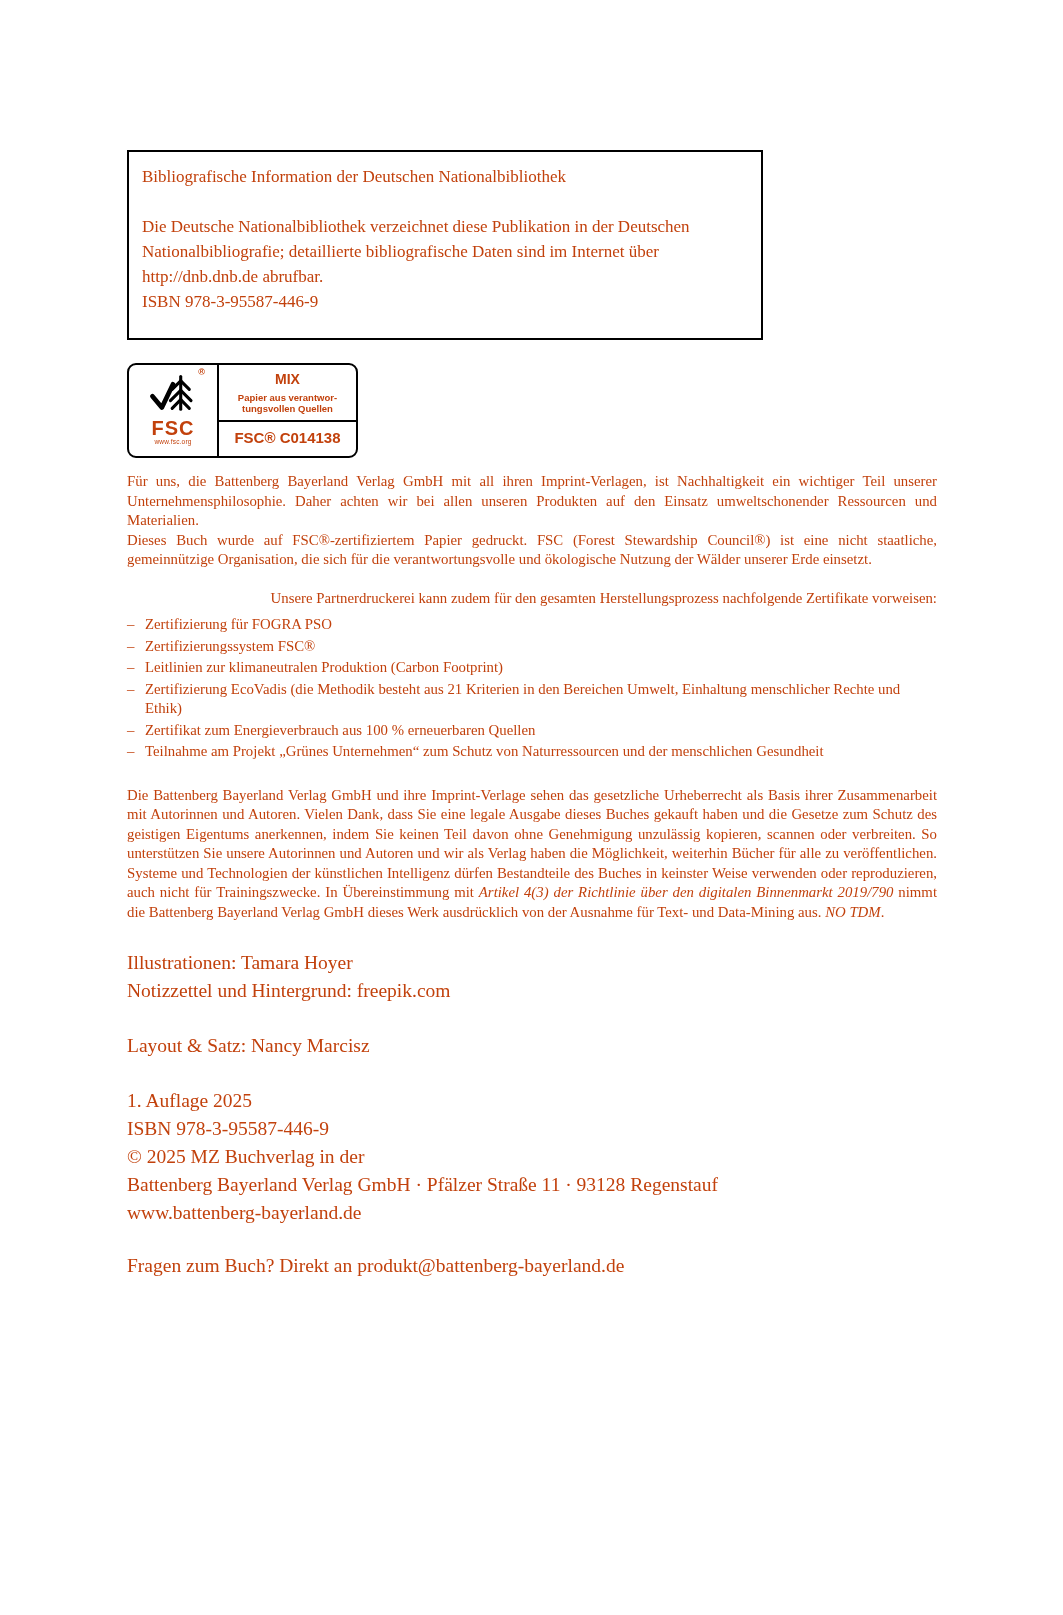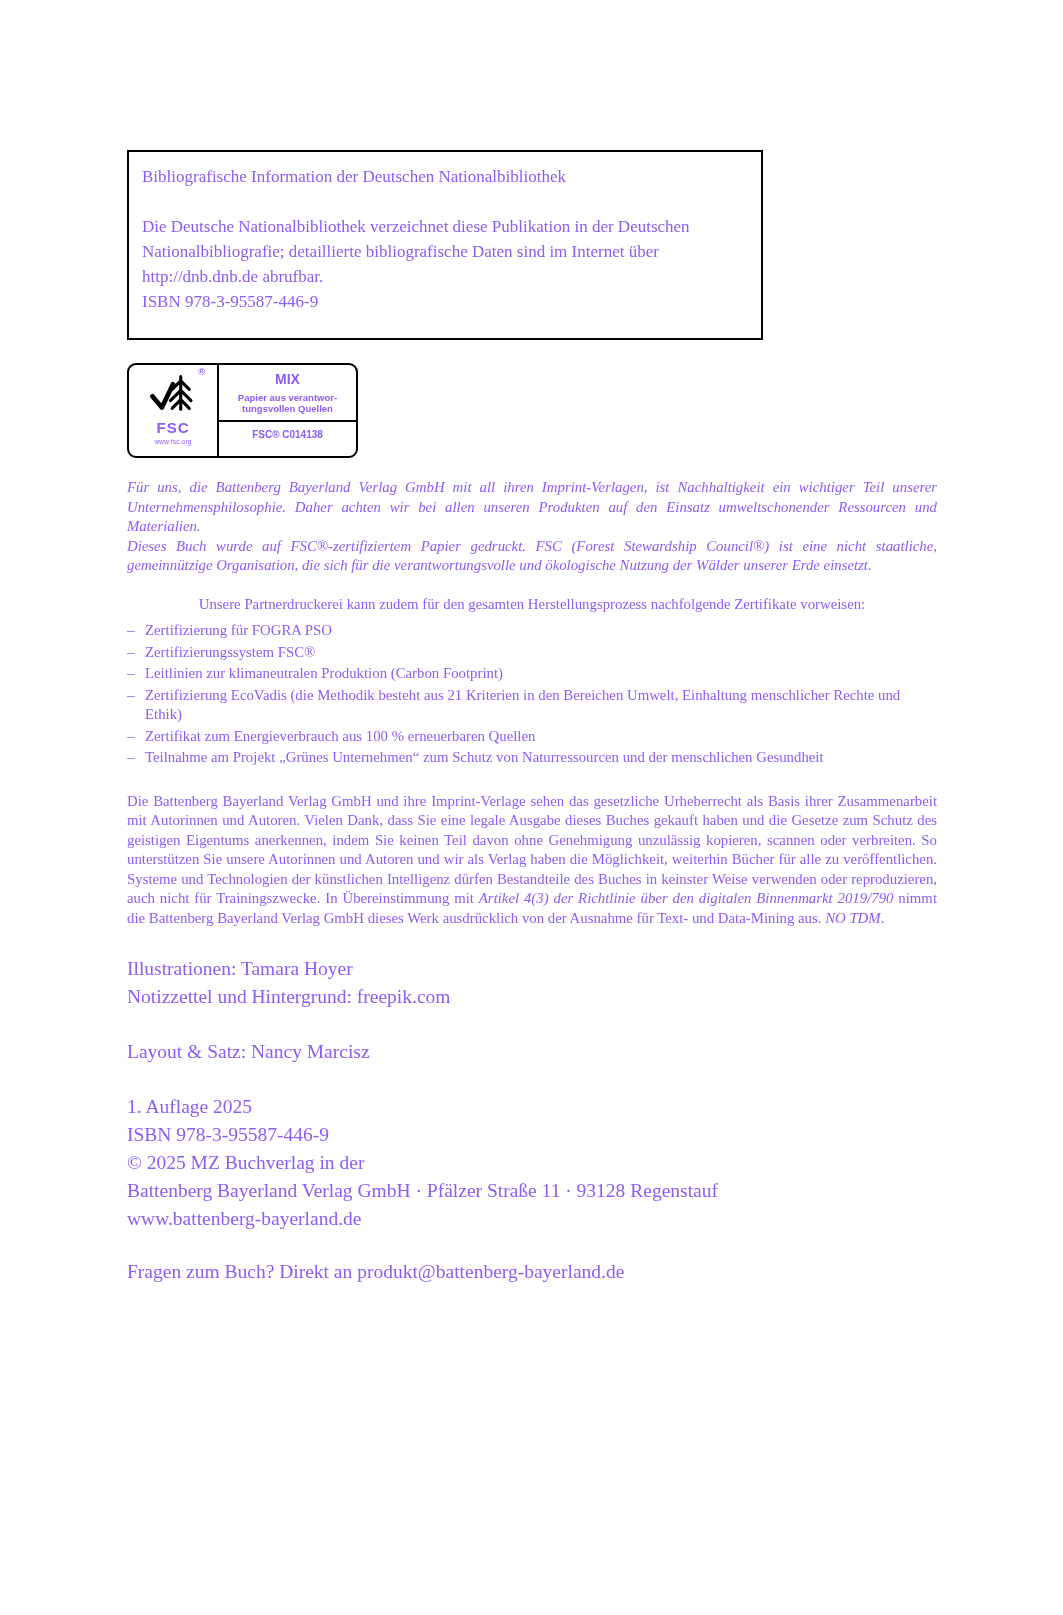--- a/index.html
+++ b/index.html
@@ -3,21 +3,21 @@
 <meta charset="utf-8">
 <style>
   html, body { margin: 0; padding: 0; background: #ffffff; }
   .page {
     width: 1048px;
     height: 1615px;
     background: #ffffff;
     box-sizing: border-box;
     padding: 150px 102px 0 127px;
     font-family: "Liberation Serif", serif;
-    color: #8b5cf6;
+    color: #c2410c;
     position: relative;
   }
 
   
   .bib-box {
     width: 636px;
     box-sizing: border-box;
     border: 2px solid #000;
     padding: 12px 18px 24px 13px;
     font-size: 17px;
@@ -50,47 +50,47 @@
   }
   .fsc-reg {
     position: absolute;
     top: 2px;
     right: 12px;
     font-size: 9px;
     font-weight: bold;
   }
   .fsc-wordmark {
     font-weight: bold;
-    font-size: 15px;
+    font-size: 20px;
     letter-spacing: 1px;
     line-height: 20px;
     margin-top: -2px;
   }
   .fsc-url { font-size: 6.5px; letter-spacing: .2px; }
   .fsc-right {
     flex: 1;
     display: flex;
     flex-direction: column;
     align-items: center;
     text-align: center;
   }
   .fsc-mix { font-weight: bold; font-size: 14px; margin-top: 7px; line-height: 15px; }
   .fsc-desc { font-weight: bold; font-size: 9.5px; line-height: 11px; margin-top: 5px; }
   .fsc-divider { width: 100%; border-top: 2px solid #000; margin-top: 6px; }
-  .fsc-code { font-weight: bold; font-size: 10px; margin-top: 7px; }
+  .fsc-code { font-weight: bold; font-size: 15px; margin-top: 7px; }
 
   
   .bodycopy {
     width: 810px;
     font-size: 14.8px;
     line-height: 19.5px;
     text-align: justify;
   }
-  .sustain-block { margin-top: 20px; font-style: italic; }
-  .cert-intro { margin-top: 19px; text-align: center; }
+  .sustain-block { margin-top: 14px; }
+  .cert-intro { margin-top: 19px; text-align: right; }
   .cert-list { margin-top: 7px; text-align: left; }
   .cert-item { display: flex; margin: 2px 0; }
   .cert-item .dash { width: 18px; flex: 0 0 18px; }
   .cert-item .cert-text { flex: 1; }
   .legal-block { margin-top: 24px; }
   .italic { font-style: italic; }
 
   
   .credits {
     font-size: 19.5px;

